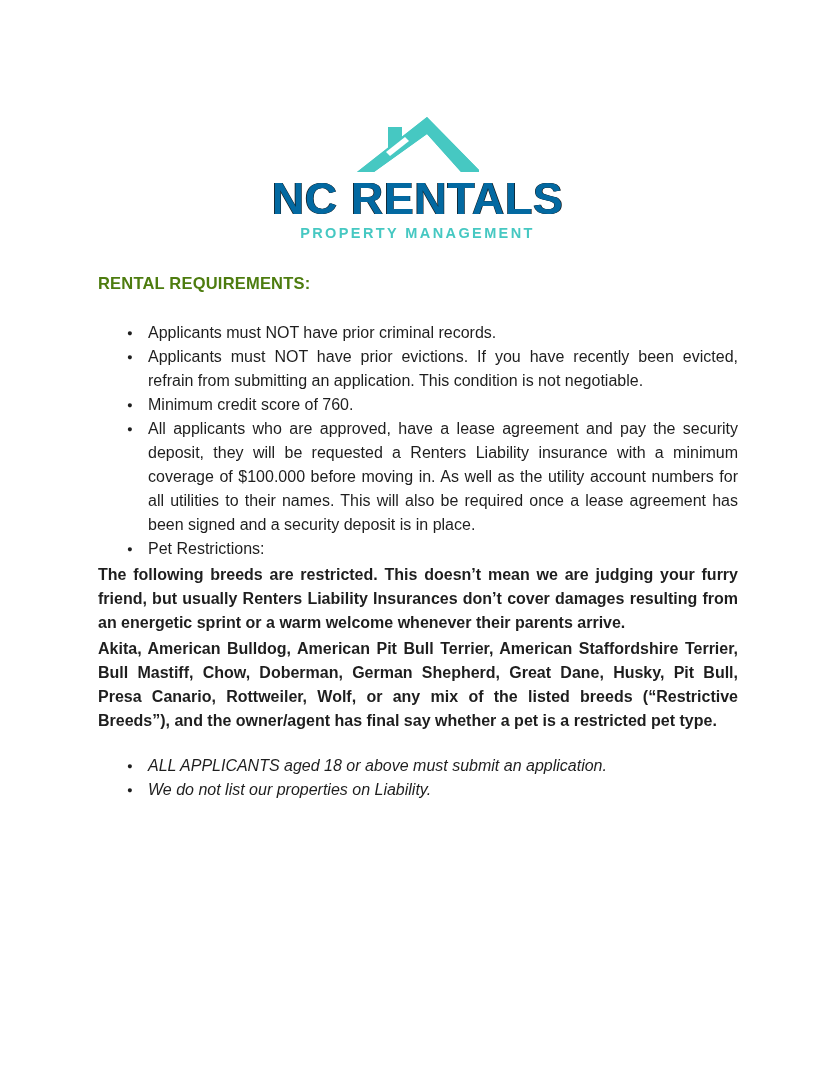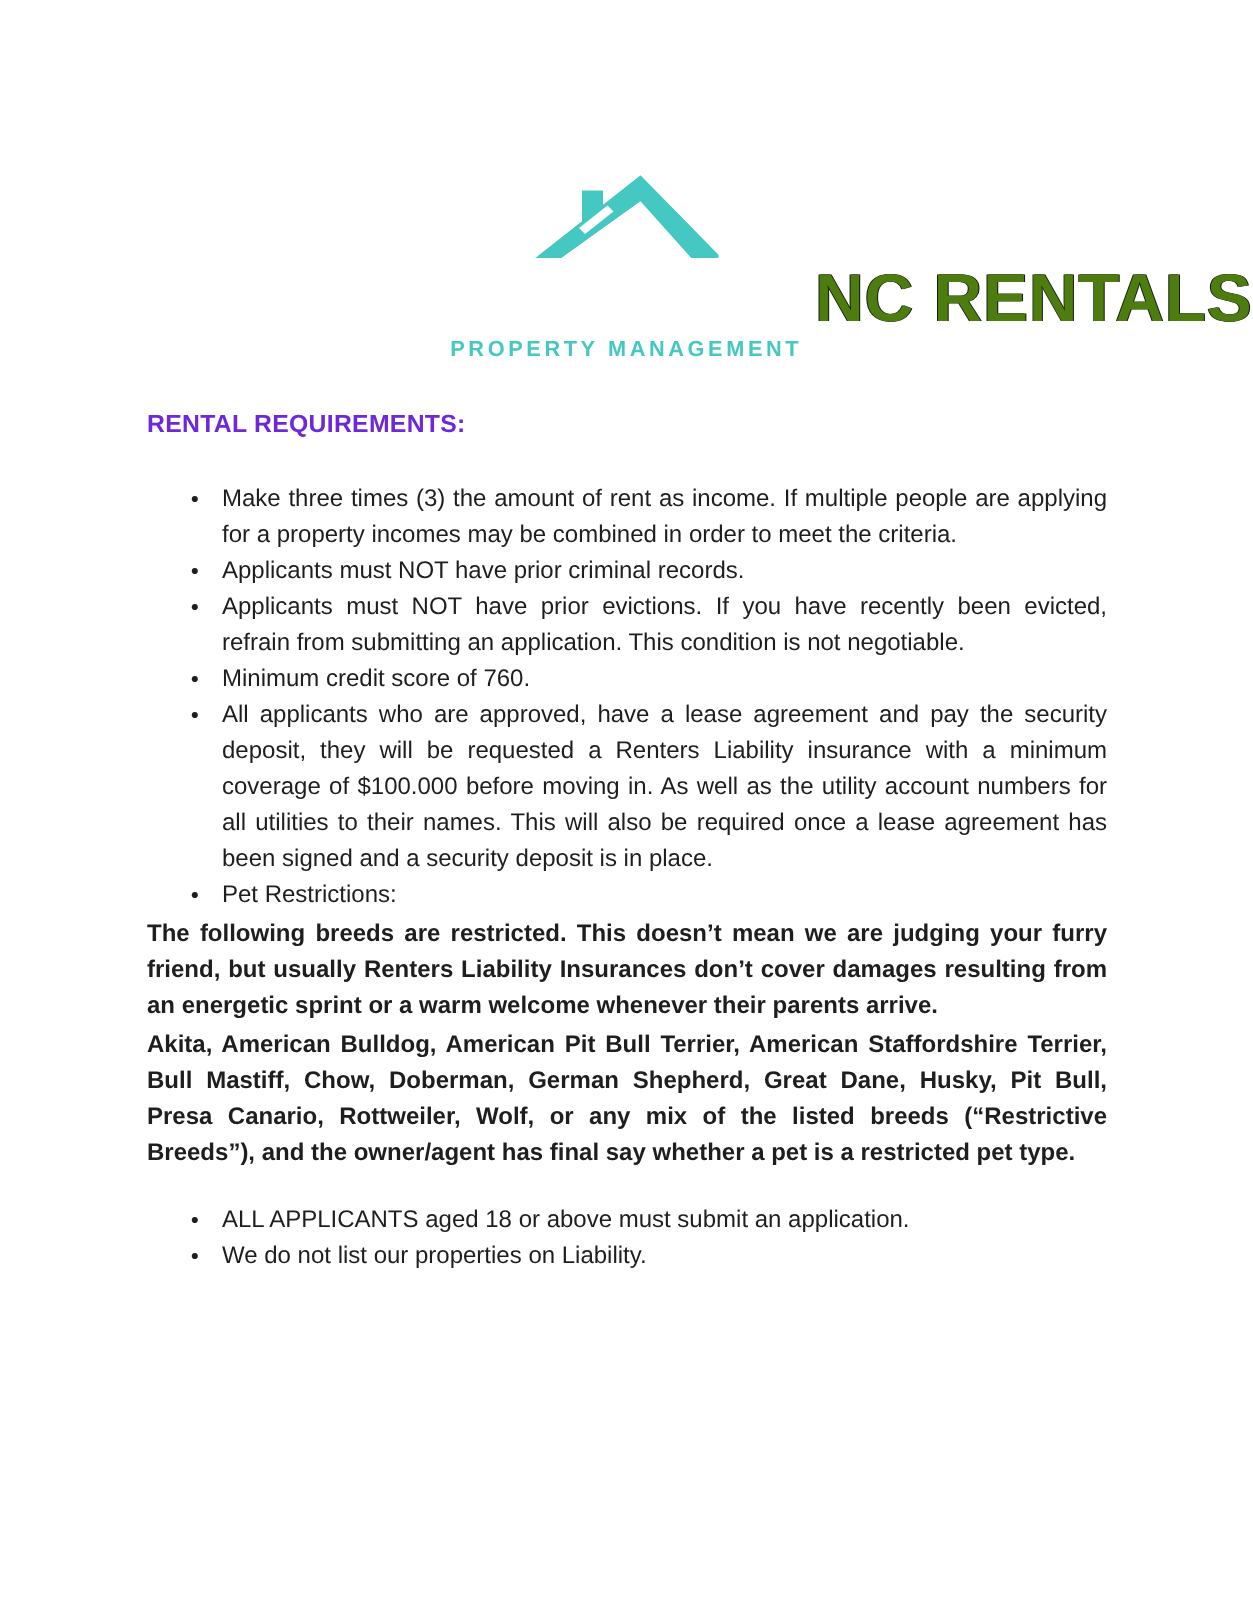--- a/index.html
+++ b/index.html
@@ -25,44 +25,43 @@
     margin: 0 auto;
     width: 122px;
     height: 58px;
   }
   .logo-name {
     margin-top: 2px;
     font-size: 45px;
     line-height: 46px;
     font-weight: 700;
     letter-spacing: 0.5px;
-    color: #4d7c0f;
+    color: #0369a1;
     
     text-shadow: 0.6px 0 0 #161616, -0.6px 0 0 #161616;
-    text-align: right;
   }
   .logo-tagline {
     margin-top: 3px;
     font-size: 14.5px;
     letter-spacing: 2.4px;
     font-weight: 700;
     color: #46c8c2;
   }
   
   .doc {
     width: 640px;
     margin: 0 auto 0 98px;
     font-size: 16px;
     line-height: 24px;
   }
   .doc-heading {
     margin-top: 30px;
     font-size: 16.5px;
     font-weight: 700;
-    color: #6d28d9;
+    color: #4d7c0f;
     letter-spacing: 0.2px;
   }
   ul.doc-list {
     list-style: none;
     margin-top: 26px;
     padding-left: 50px;
   }
   ul.doc-list li {
     position: relative;
     text-align: justify;
@@ -76,20 +75,21 @@
     line-height: 24px;
     color: #1e1e1e;
   }
   .doc p {
     margin-top: 2px;
     text-align: justify;
     font-weight: bold;
   }
   ul.doc-list.notes {
     margin-top: 21px;
+    font-style: italic;
   }
 </style>
 </head>
 <body>
 
 <div class="page">
 
   <div class="logo-block">
     <svg class="logo-roof" viewBox="0 0 122 58" aria-hidden="true">
 
@@ -103,21 +103,20 @@
     </svg>
     <div class="logo-name">NC RENTALS</div>
     <div class="logo-tagline">PROPERTY MANAGEMENT</div>
   </div>
 
   <div class="doc">
 
     <div class="doc-heading">RENTAL REQUIREMENTS:</div>
 
     <ul class="doc-list">
-      <li>Make three times (3) the amount of rent as income. If multiple people are applying for a property incomes may be combined in order to meet the criteria.</li>
       <li>Applicants must NOT have prior criminal records.</li>
       <li>Applicants must NOT have prior evictions. If you have recently been evicted, refrain from submitting an application. This condition is not negotiable.</li>
       <li>Minimum credit score of 760.</li>
       <li>All applicants who are approved, have a lease agreement and pay the security deposit, they will be requested a Renters Liability insurance with a minimum coverage of $100.000 before moving in. As well as the utility account numbers for all utilities to their names. This will also be required once a lease agreement has been signed and a security deposit is in place.</li>
       <li>Pet Restrictions:</li>
     </ul>
 
     <p>The following breeds are restricted. This doesn’t mean we are judging your furry friend, but usually Renters Liability Insurances don’t cover damages resulting from an energetic sprint or a warm welcome whenever their parents arrive.</p>
 
     <p>Akita, American Bulldog, American Pit Bull Terrier, American Staffordshire Terrier, Bull Mastiff, Chow, Doberman, German Shepherd, Great Dane, Husky, Pit Bull, Presa Canario, Rottweiler, Wolf, or any mix of the listed breeds (“Restrictive Breeds”), and the owner/agent has final say whether a pet is a restricted pet type.</p>

